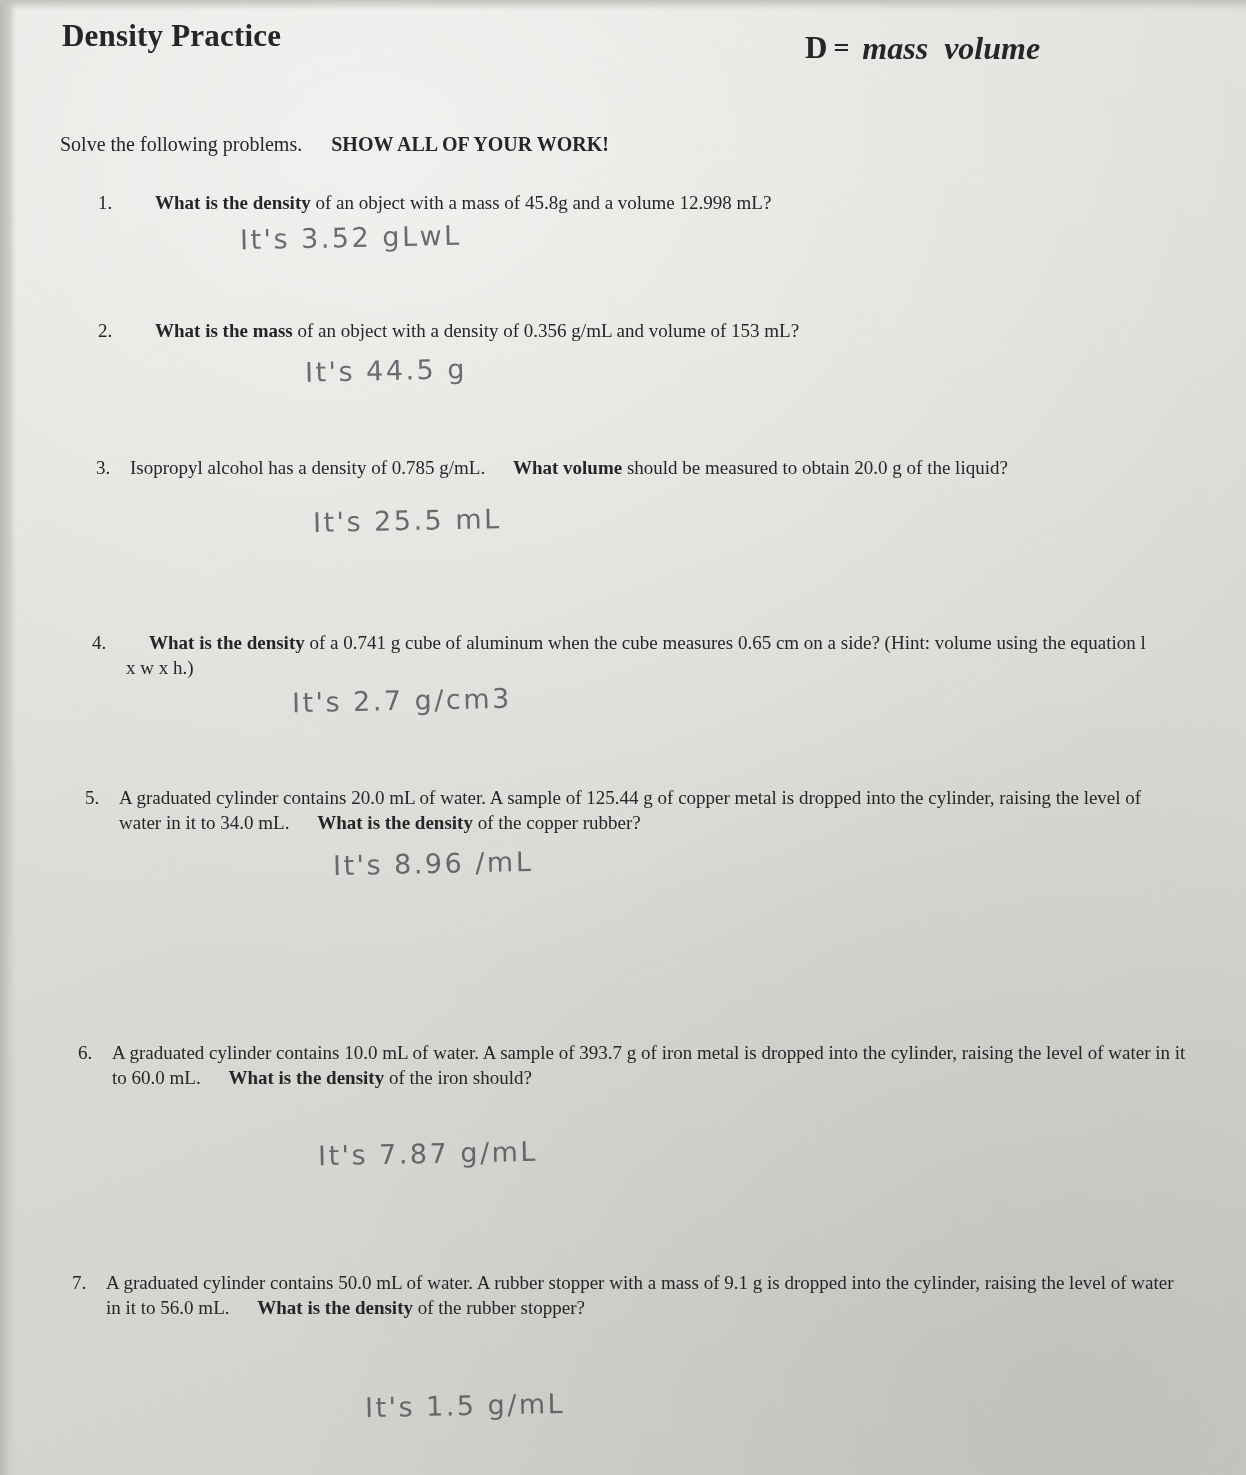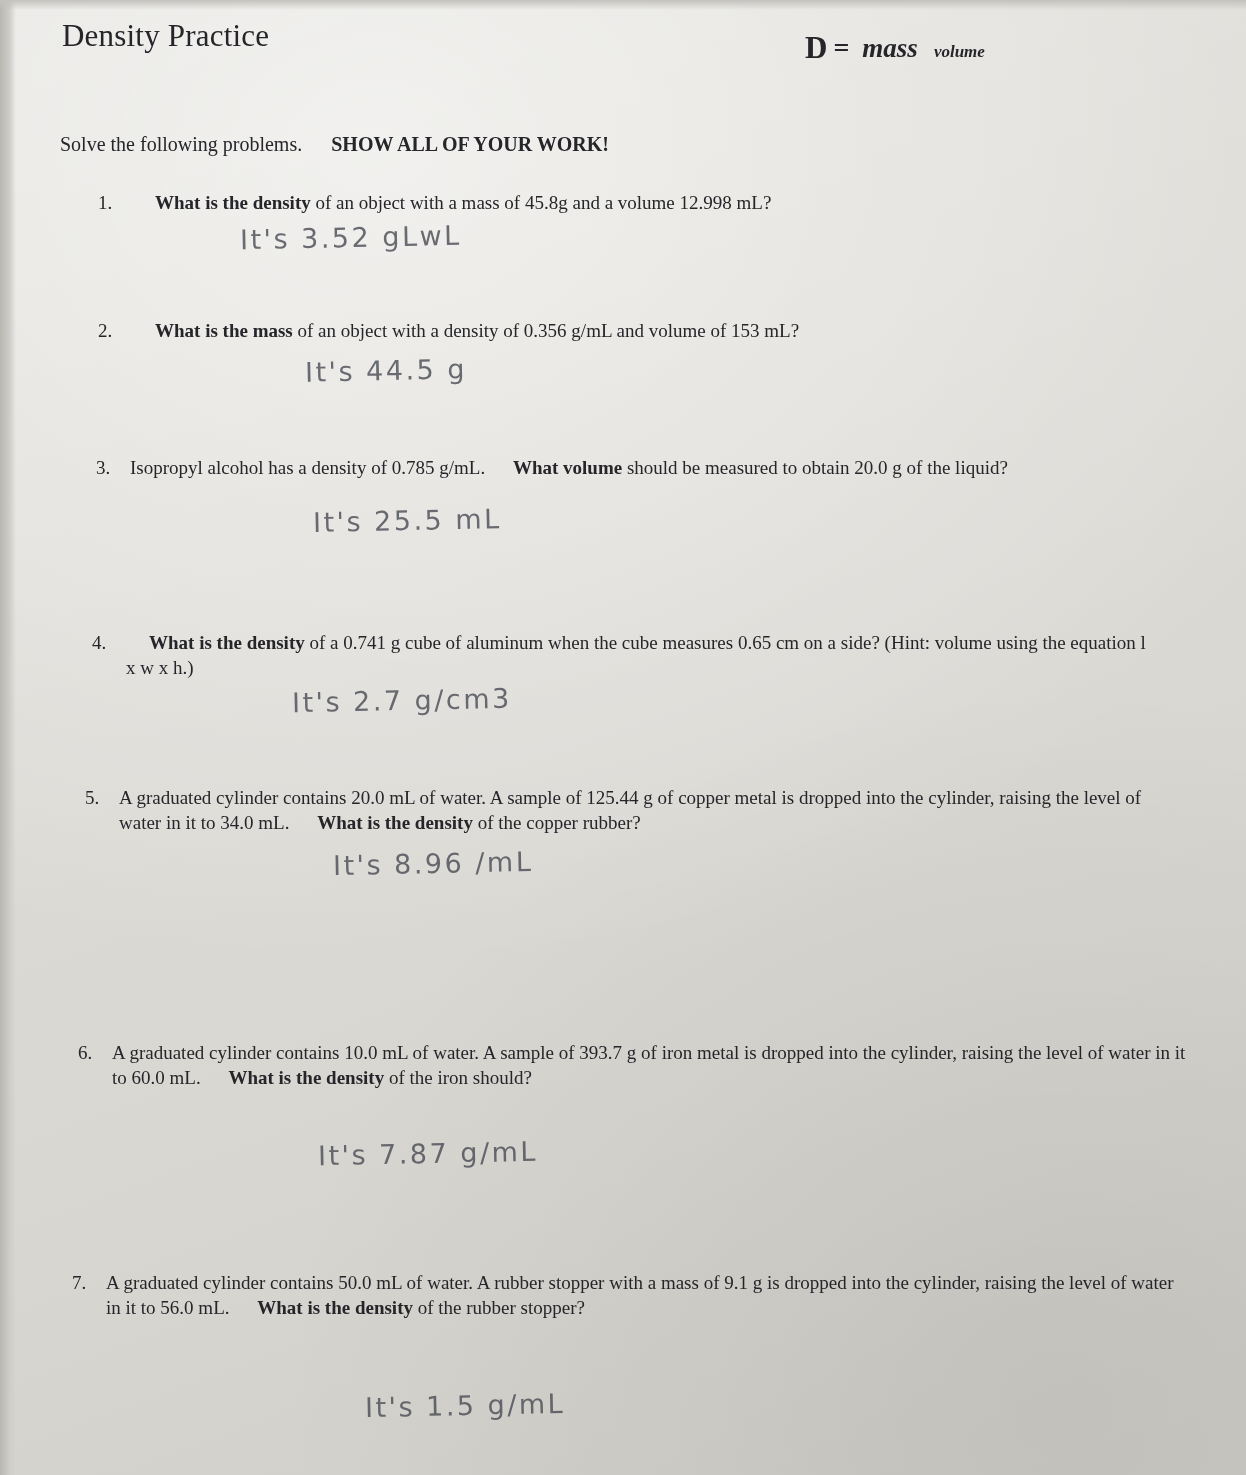--- a/index.html
+++ b/index.html
@@ -41,21 +41,21 @@
     z-index: 3;
     color: #26262a;
   }
 
   
   .title {
     position: absolute;
     left: 62px;
     top: 18px;
     font-size: 31px;
-    font-weight: normal;
+    font-weight: bold;
     letter-spacing: 0.2px;
   }
   .formula {
     position: absolute;
     left: 805px;
     top: 30px;
     display: flex;
     align-items: center;
     font-style: italic;
     font-weight: bold;
@@ -70,30 +70,30 @@
     font-size: 28px;
     font-style: normal;
     margin: 0 7px 0 6px;
   }
   .frac {
     display: inline-block;
     text-align: center;
     line-height: 1.07;
   }
   .frac .num {
-    font-size: 27px;
+    font-size: 32px;
     padding: 0 6px 1px 6px;
   }
   .frac .bar {
     height: 3px;
     background: #2a2a2e;
     margin: 1px 0 2px 0;
   }
   .frac .den {
-    font-size: 17px;
+    font-size: 32px;
     padding: 1px 6px 0 6px;
   }
 
   .instructions {
     position: absolute;
     left: 60px;
     top: 133px;
     font-size: 20px;
   }
   .instructions b {

